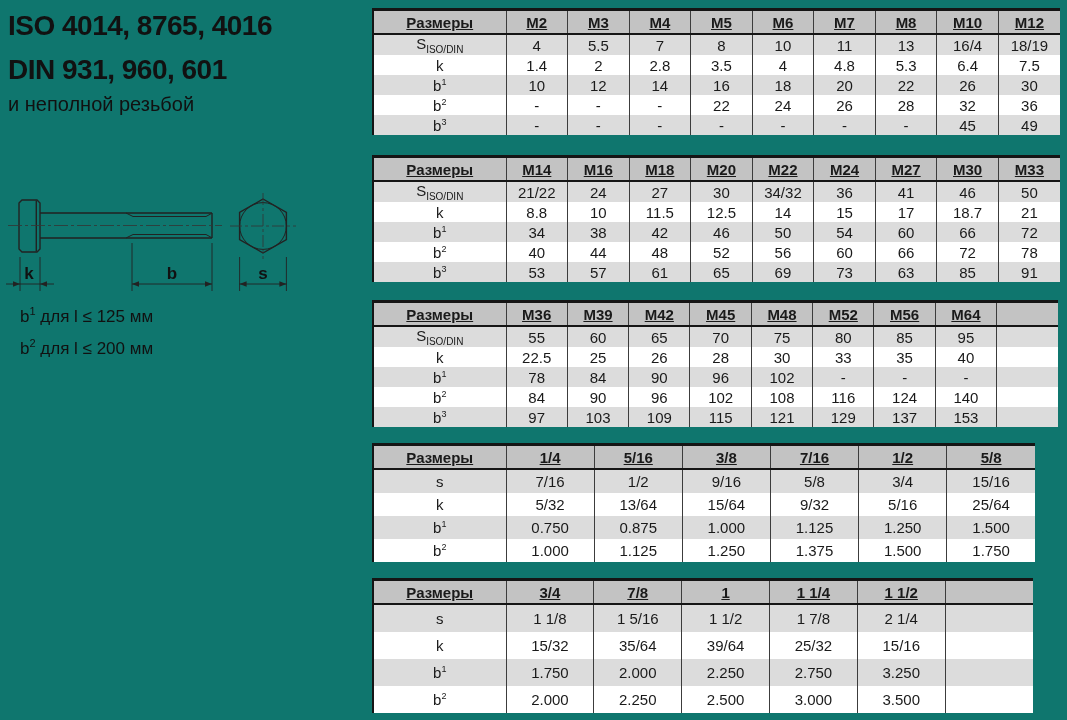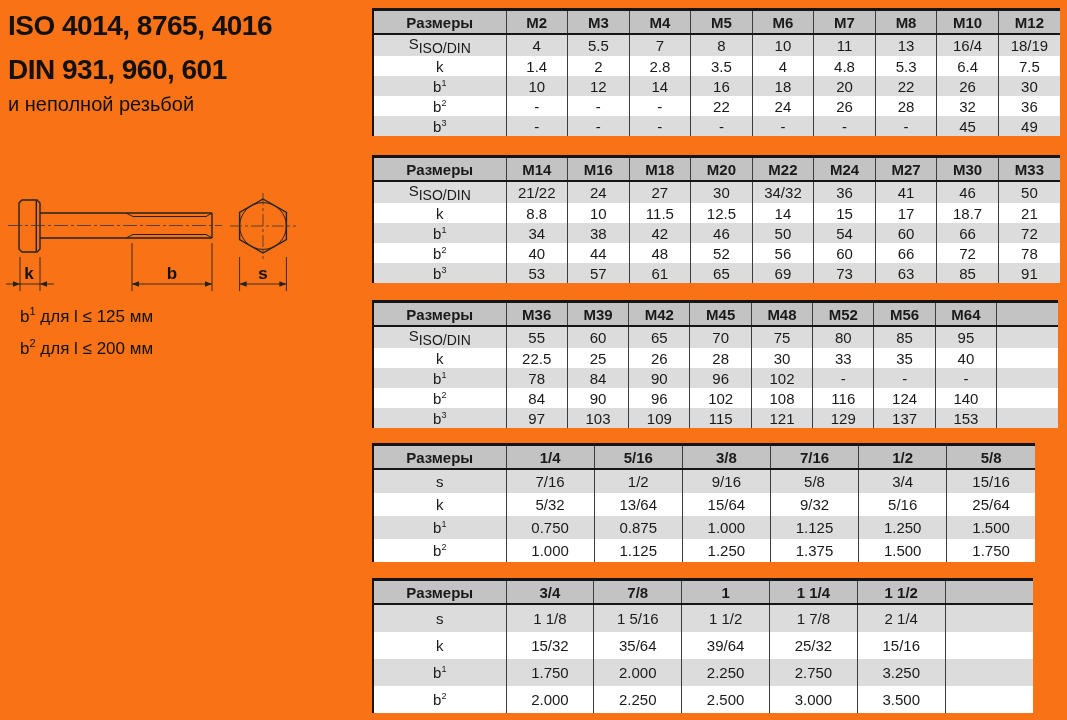--- a/index.html
+++ b/index.html
@@ -1,18 +1,18 @@
 <!DOCTYPE html>
 <html><head>
 <meta charset="utf-8">
 <style>
   html,body{margin:0;padding:0;background:#fff;}
   .page{
     position:relative; width:1067px; height:720px; overflow:hidden;
-    background:#f97316; font-family:"Liberation Sans", sans-serif; color:#111;
+    background:#0f766e; font-family:"Liberation Sans", sans-serif; color:#111;
   }
   
   .title-block{position:absolute; left:8px; top:4px; font-weight:700; font-size:28px; line-height:44px; letter-spacing:-0.5px;}
   .subtitle-block{position:absolute; left:8px; top:88px; font-size:20px; line-height:32px;}
   .drawing-wrap{position:absolute; left:0; top:185px;}
   .footnotes{position:absolute; left:20px; top:298px; font-size:17px; line-height:27px;}
   .footnotes sup{font-size:11px;}
   
   .dim-table{
     position:absolute; left:372px; border-collapse:collapse; table-layout:fixed;
@@ -23,27 +23,27 @@
   .t3{top:300px; width:686px;}
   .t4{top:443px; width:663px;}
   .t5{top:578px; width:661px;}
   .dim-table col.label-col{width:133px;}
   .dim-table th, .dim-table td{
     border-left:1.5px solid #3c3c3c; text-align:center; vertical-align:middle; padding:0 2px;
   }
   .dim-table th:first-child, .dim-table td:first-child{border-left:2px solid var(--table-border);}
   .dim-table thead th{
     background:var(--header-bg); border-bottom:2.5px solid var(--table-border);
-    font-weight:700; height:22px;
+    font-weight:700; height:22px;text-decoration:underline;
   }
   .dim-table tbody td{height:20px; background:#fff;}
   .t4 tbody td{height:23px;}
   .t5 tbody td{height:27px;}
   .dim-table tbody tr.shaded td{background:var(--row-shade);}
-  .dim-table sub{font-size:14px; letter-spacing:0;}
+  .dim-table sub{font-size:10px; letter-spacing:0;}
   .dim-table sup{font-size:9px;}
   .dim-table td.row-label{font-size:15px;}
   
   .dim-label{font-family:"Liberation Sans",sans-serif; font-size:17px; font-weight:700; fill:#111;}
 </style>
 </head>
 <body>
 
 <div class="page" style="--header-bg: #c3c3c3; --row-shade: #dcdcdc; --table-border: #151515;">
 

